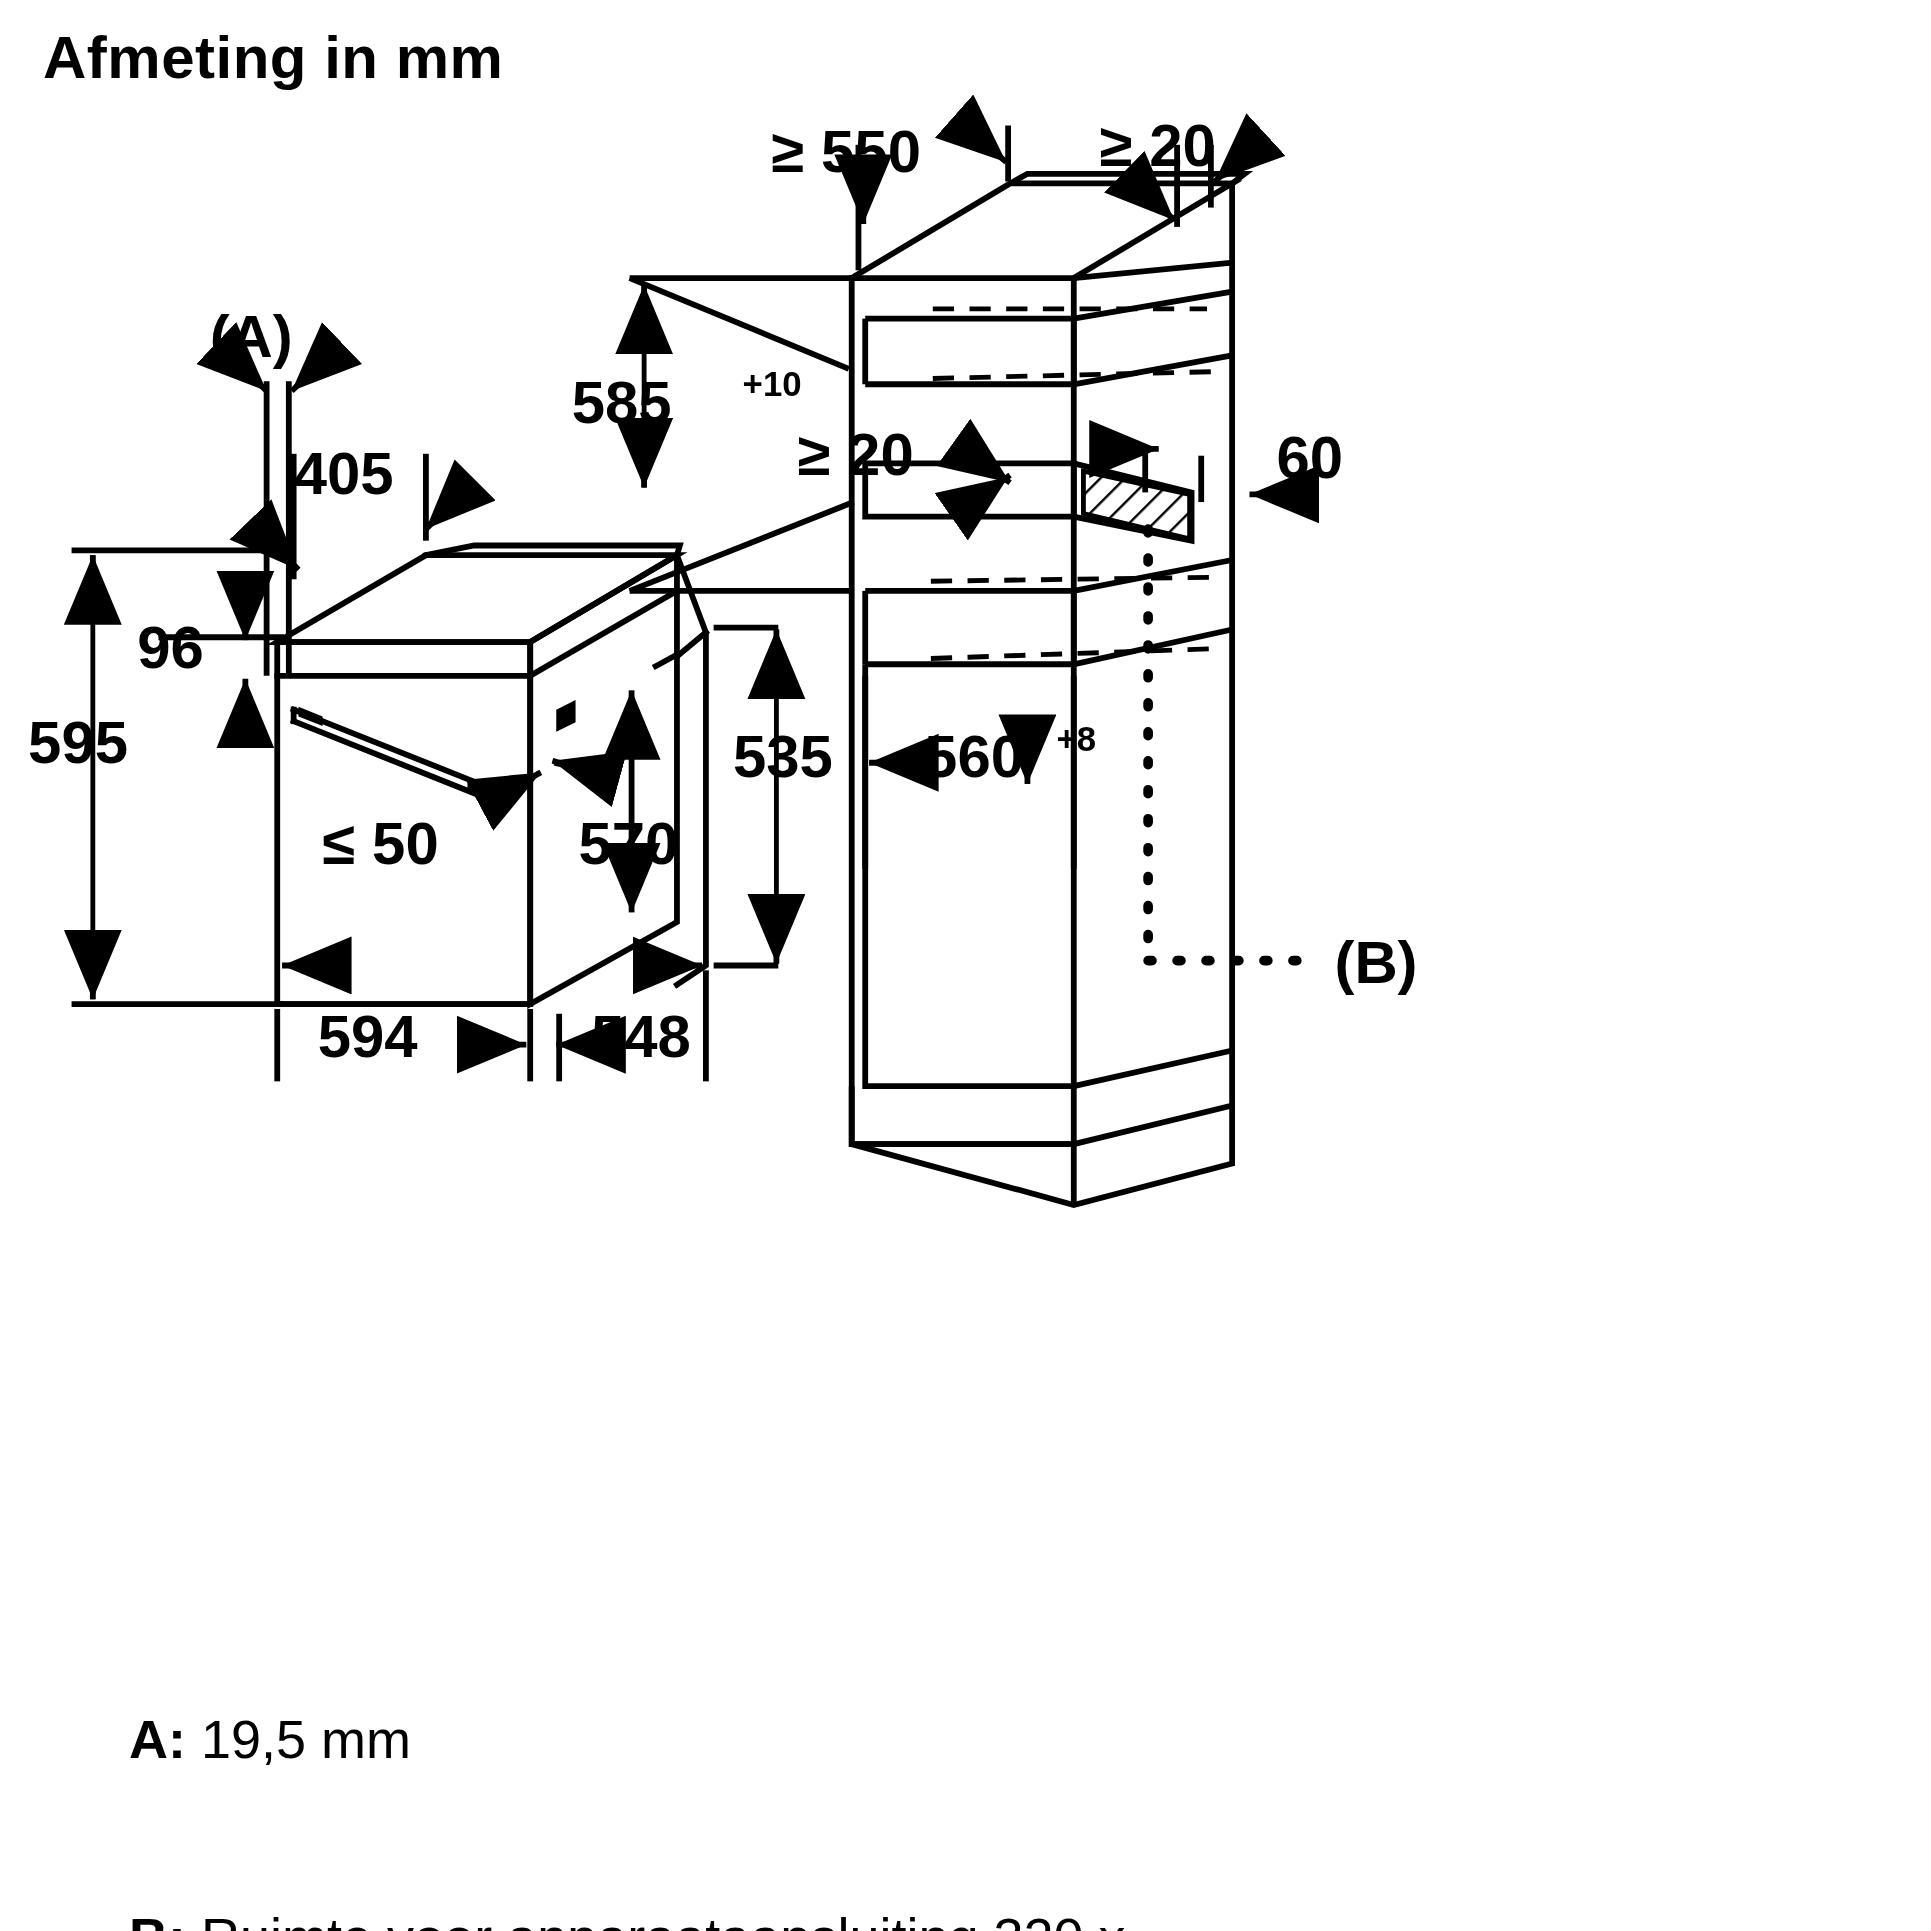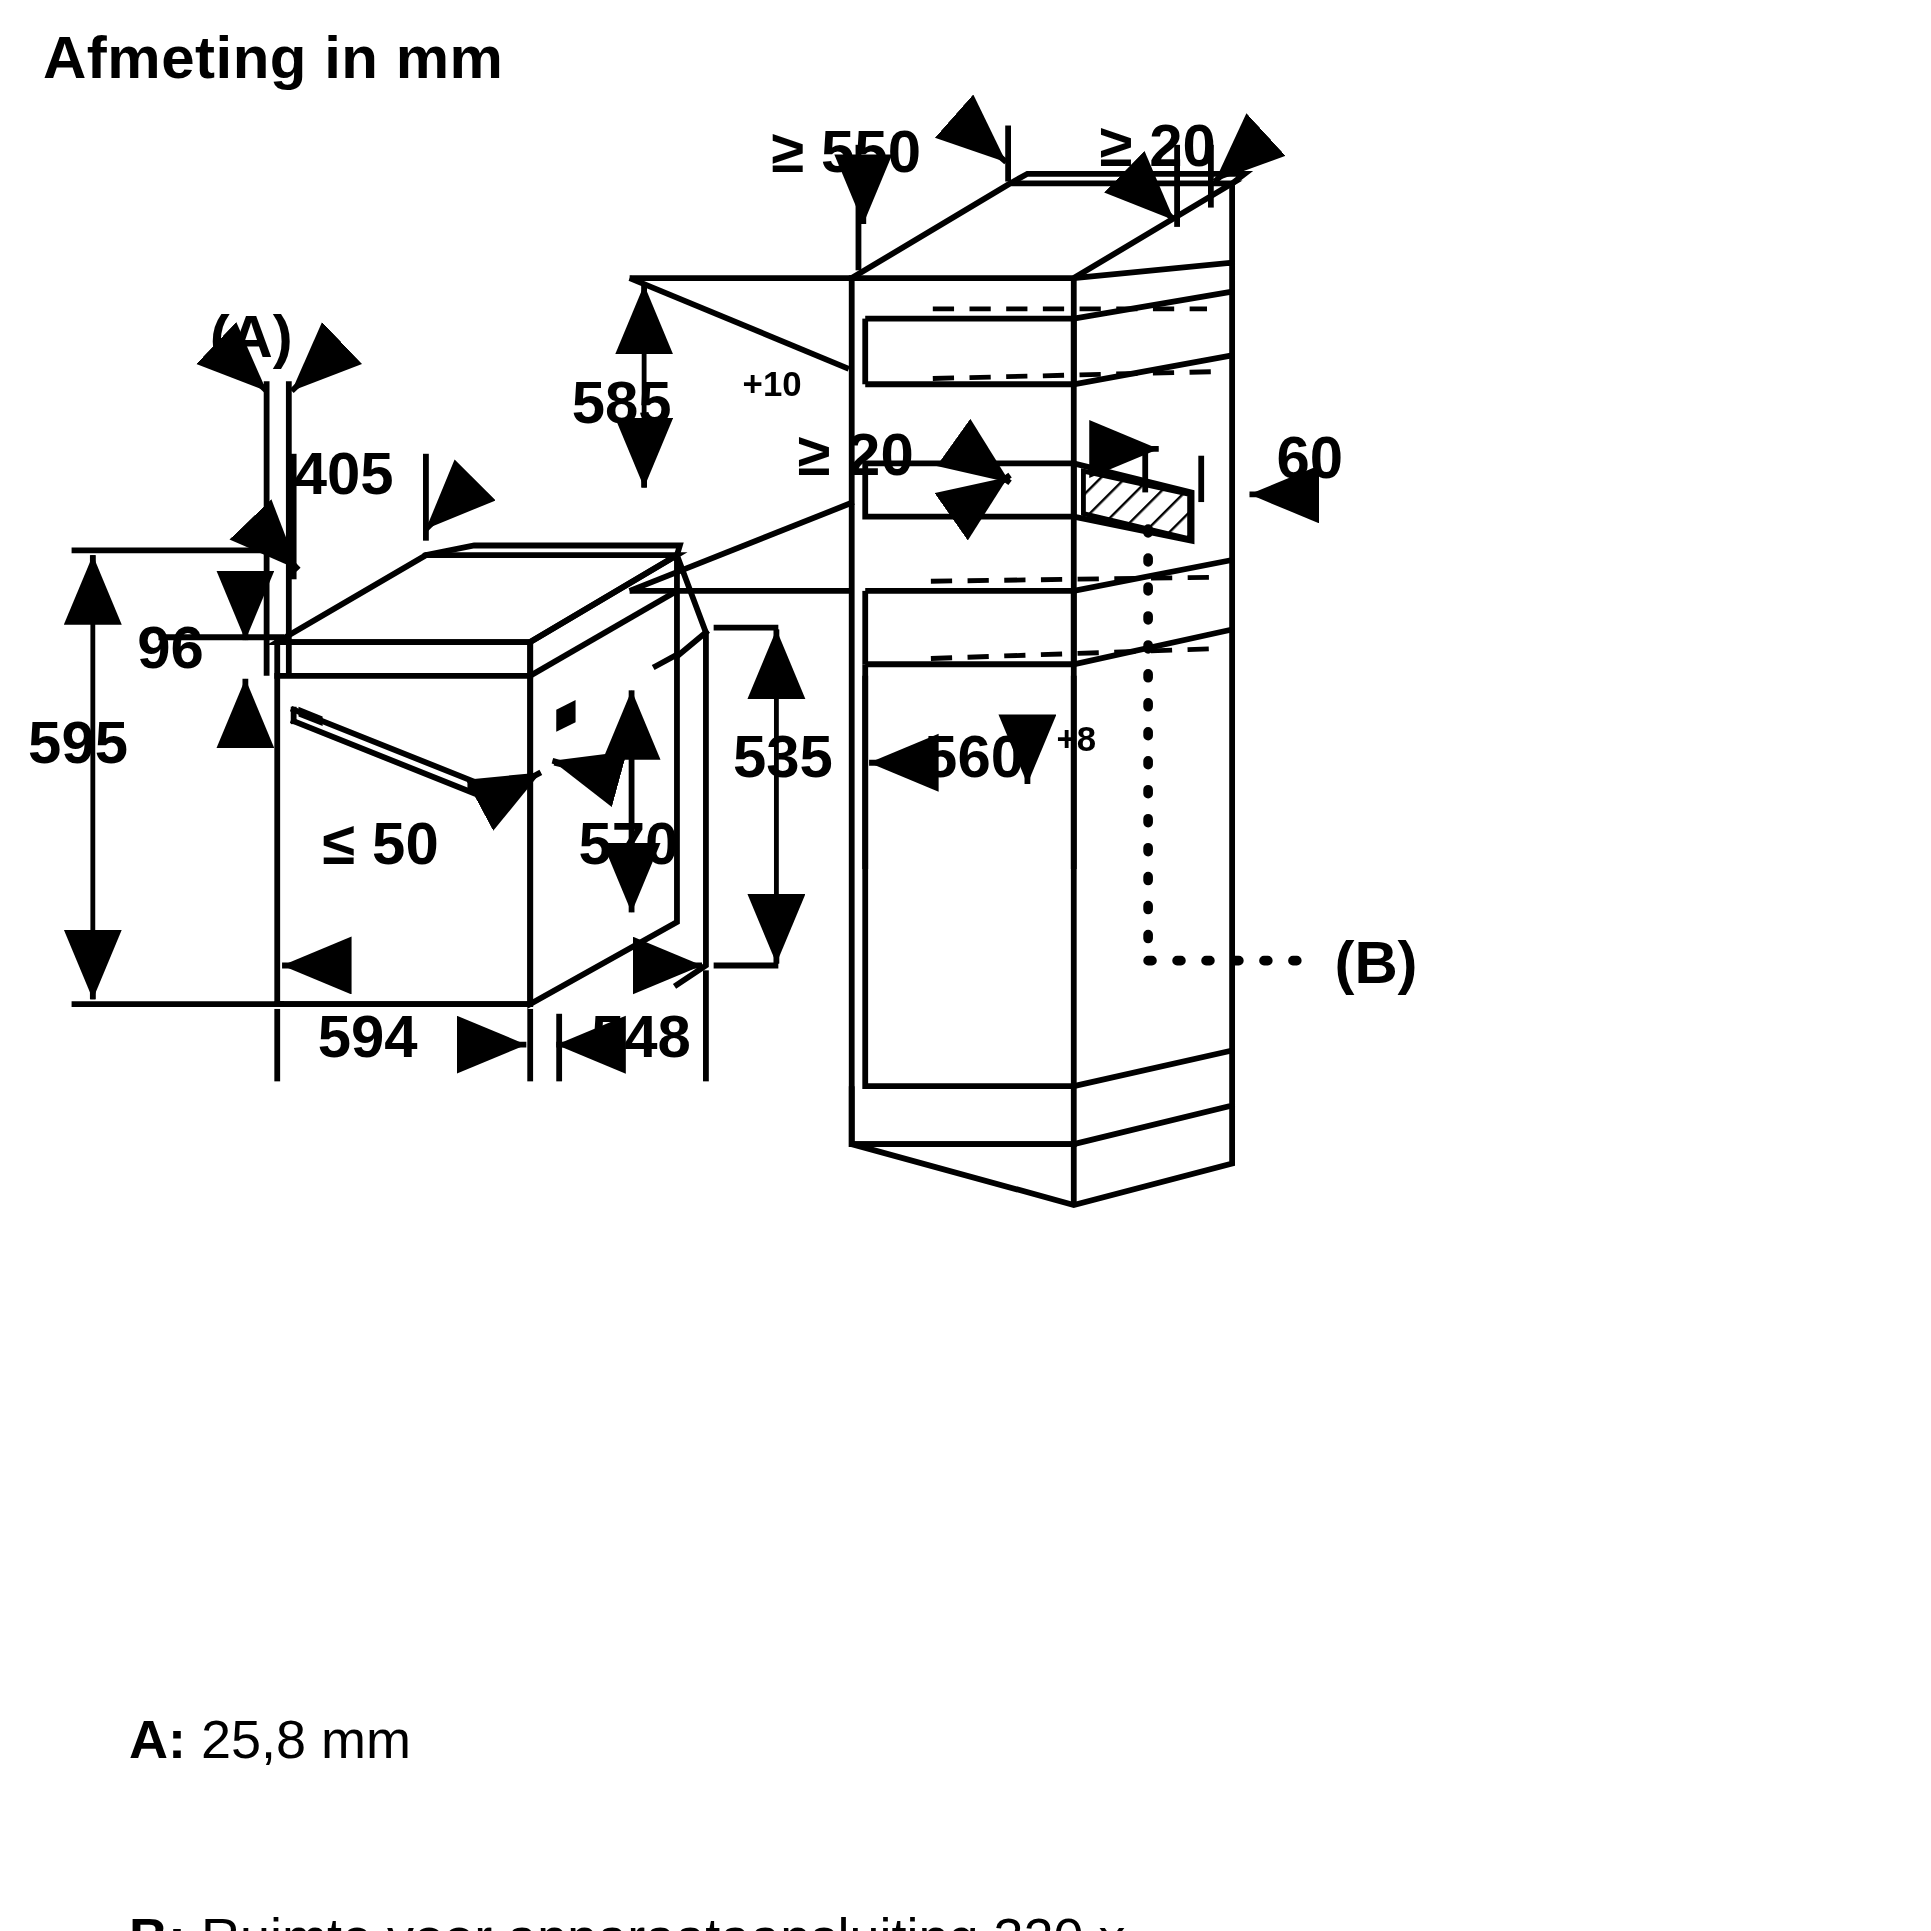--- a/index.html
+++ b/index.html
@@ -257,21 +257,21 @@
       <text class="dim-label" x="822" y="492">≥ 20</text>
       <text class="dim-label" x="1318" y="495">60</text>
       <text class="dim-label" x="953" y="805">560</text>
       <text class="dim-label-sup" x="1090" y="778">+8</text>
       <text class="ab-label" x="1378" y="1018">(B)</text>
     </g>
   </svg>
 
   <div class="legend">
     <div class="row">
-      <b>A:</b><span> 25,8 mm</span>
+      <b>A:</b><span> 19,5 mm</span>
     </div>
     <div class="row">
       <b>B:</b><span> Ruimte voor apparaataansluiting 320 x</span>
     </div>
 
   </div>
 
 </div>
 
 

